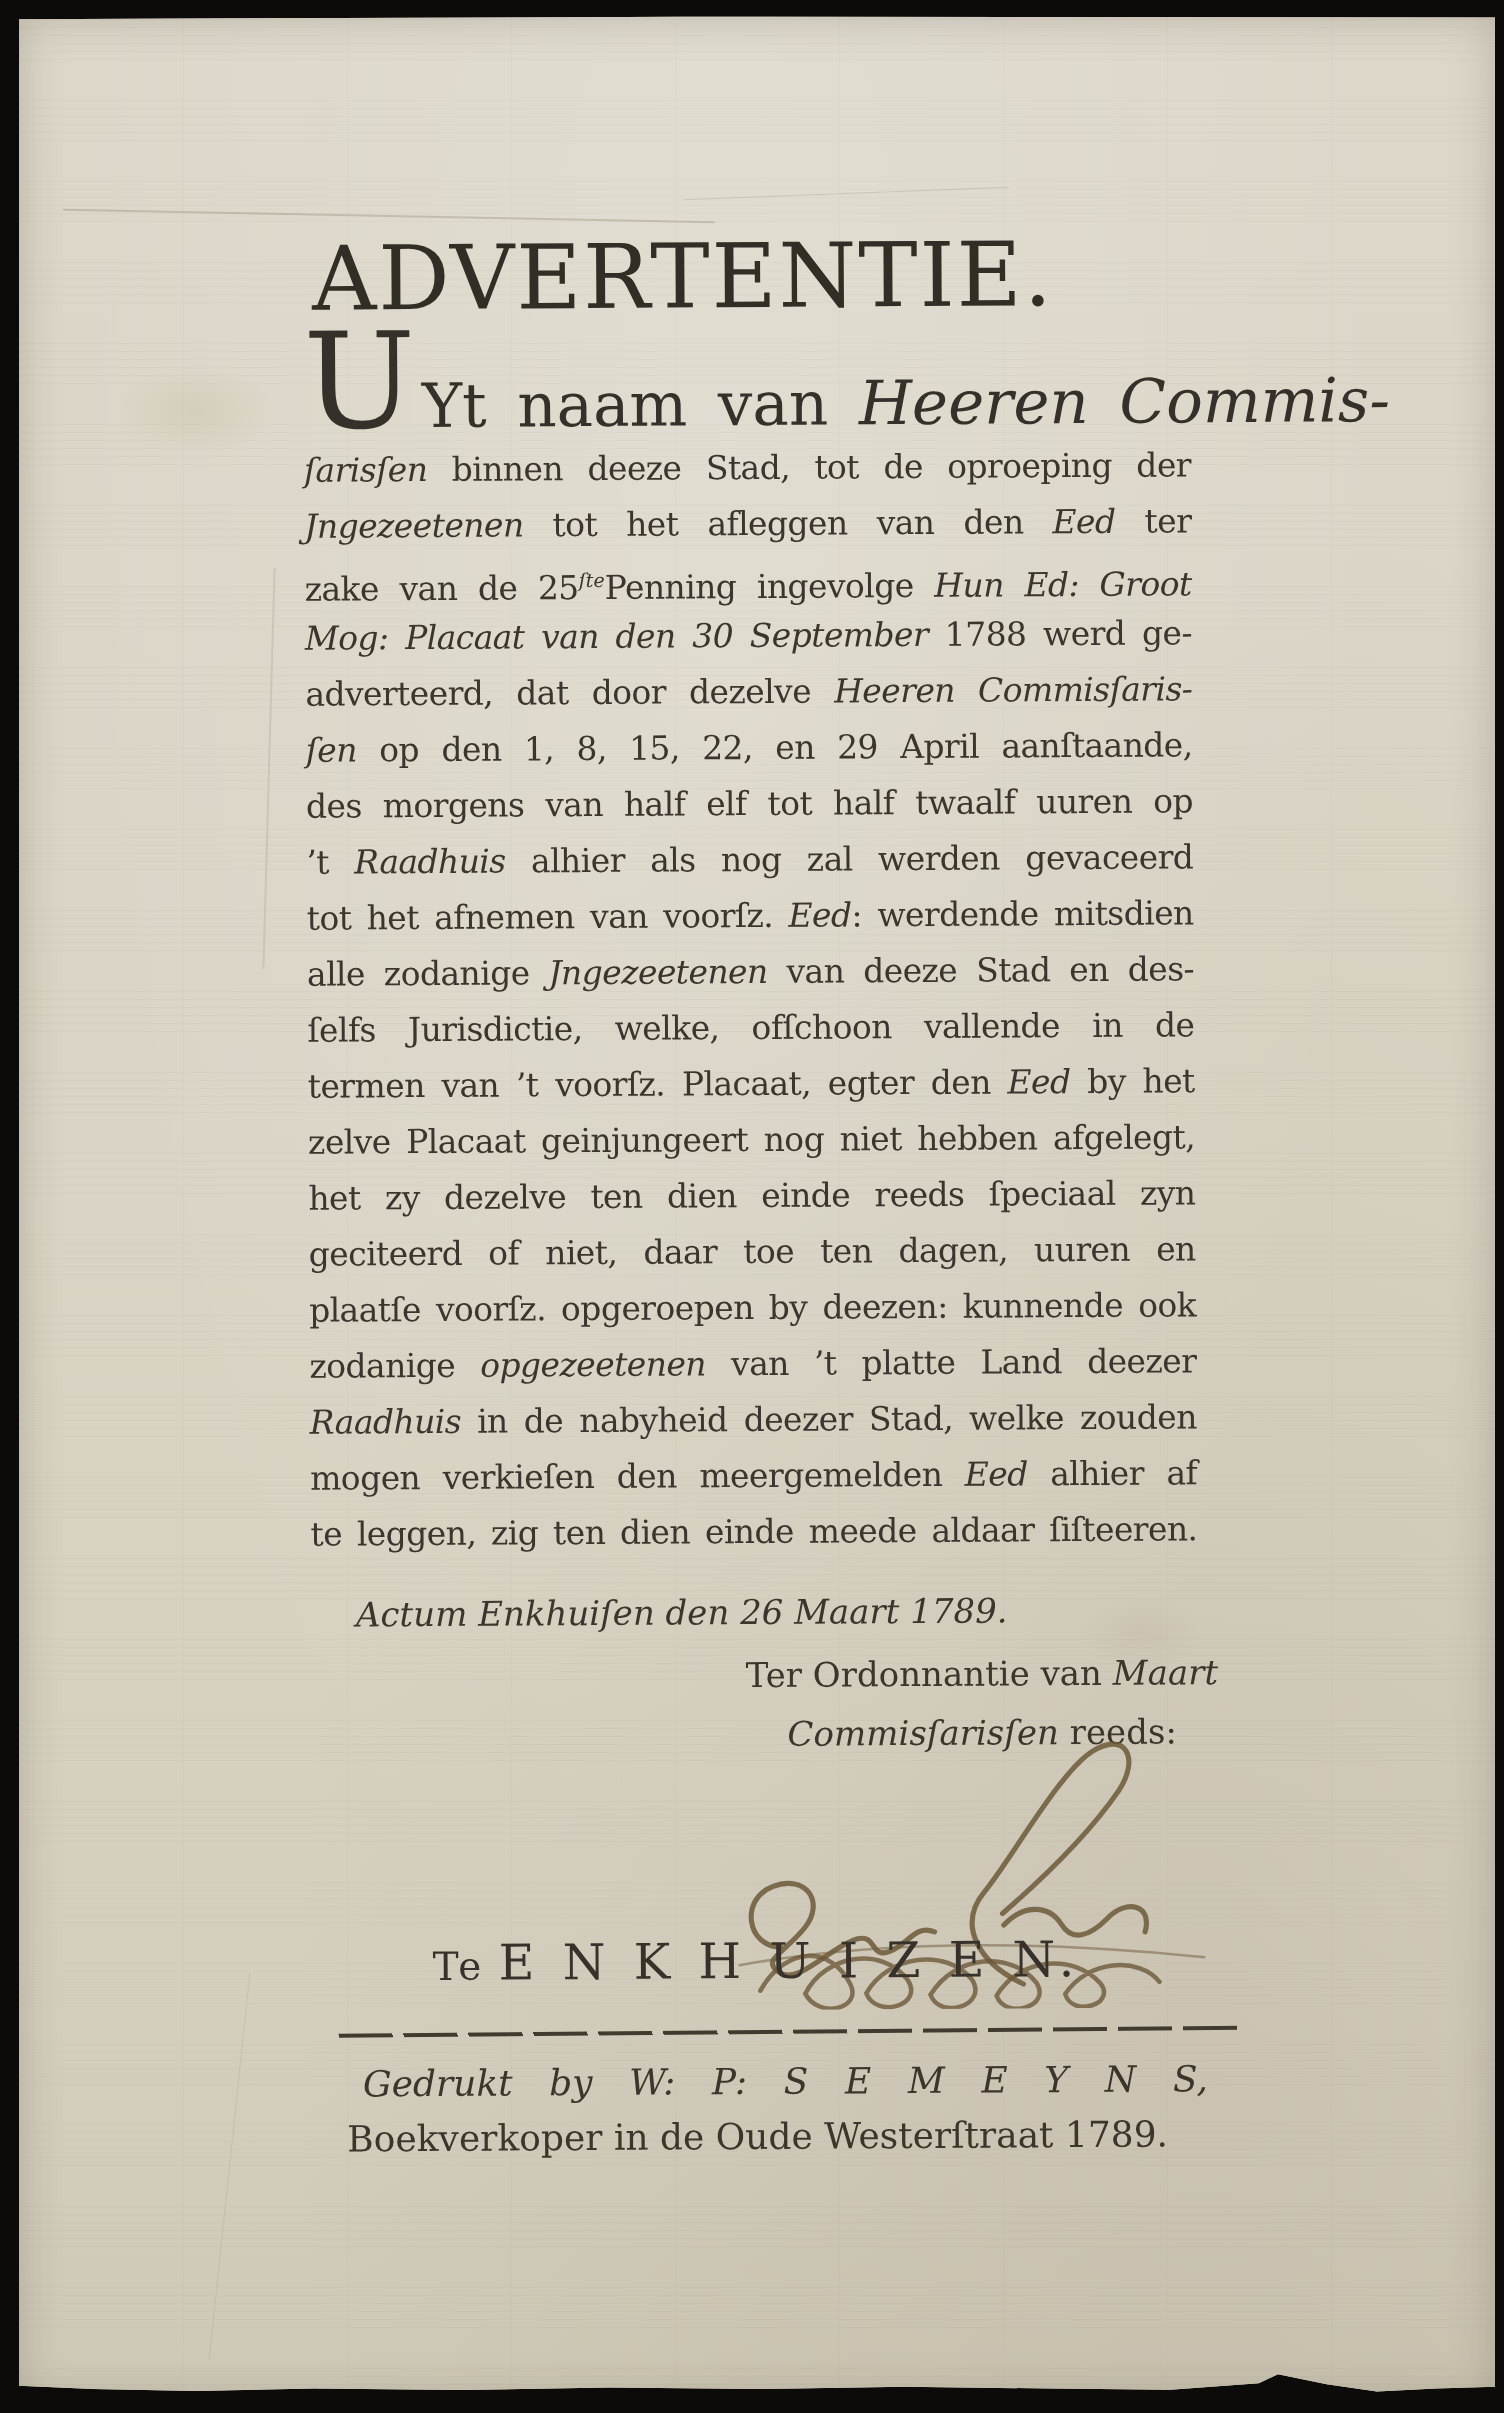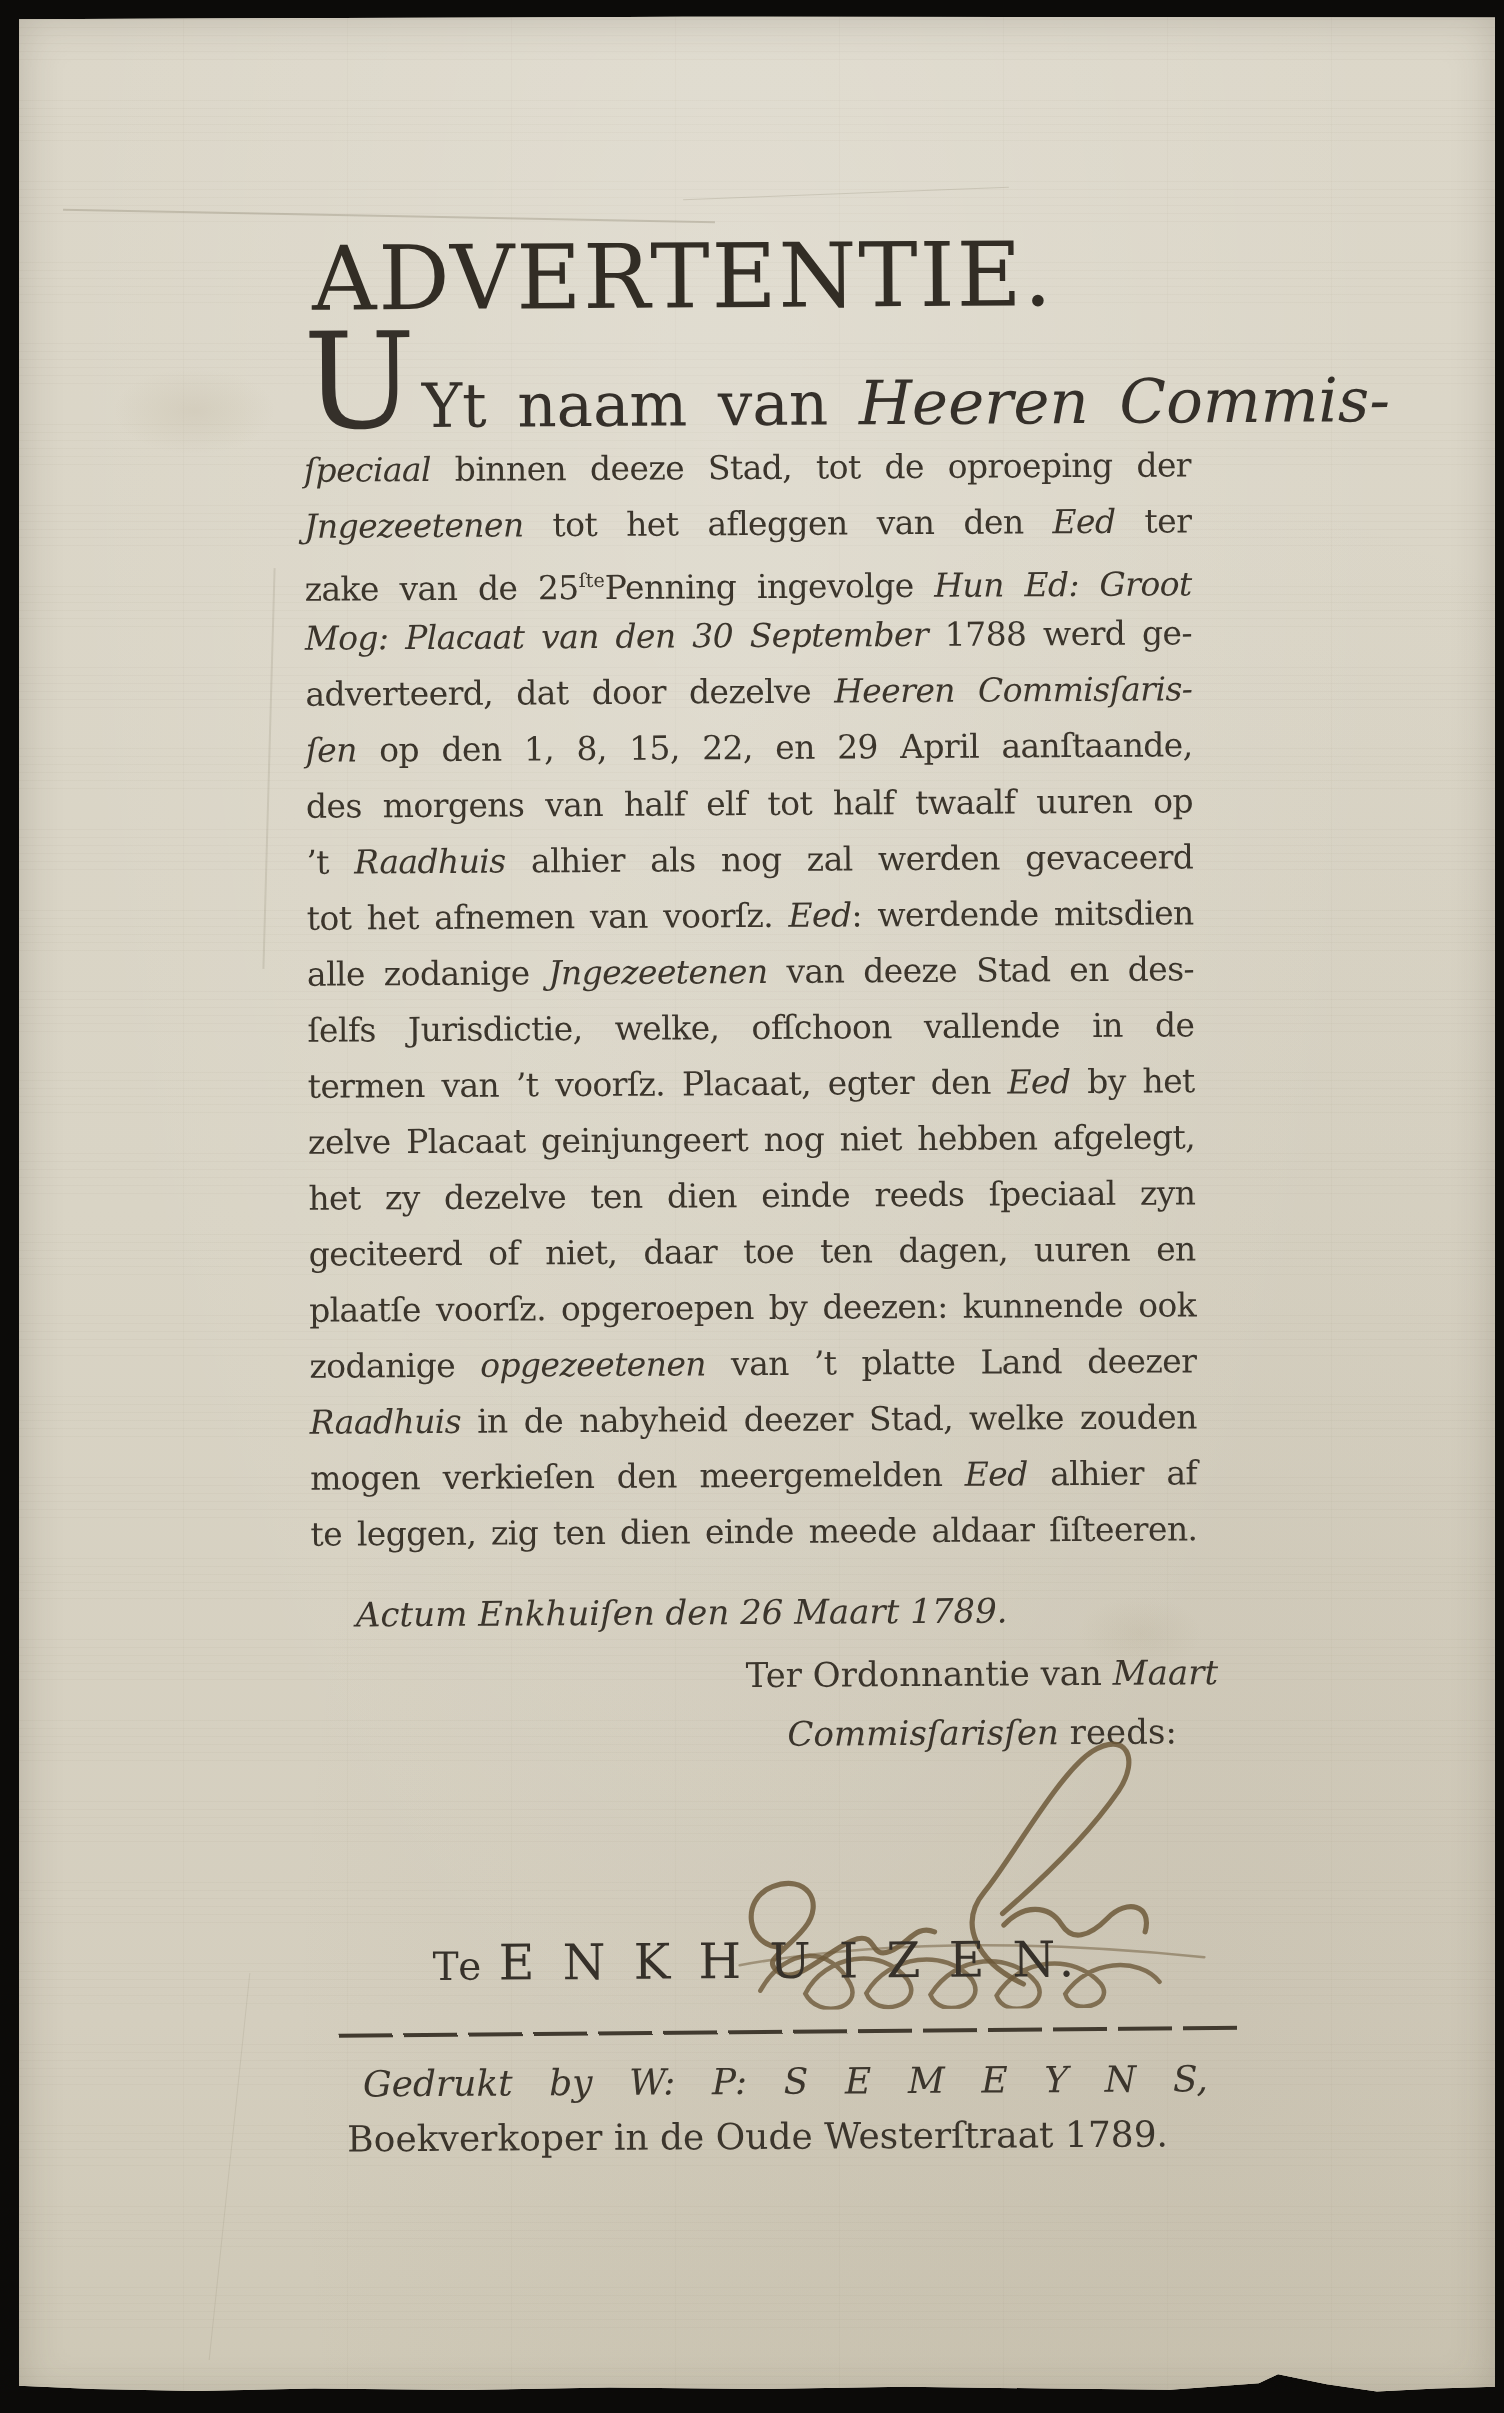--- a/index.html
+++ b/index.html
@@ -46,21 +46,21 @@
   .opening{
     left:0;top:312px;display:flex;align-items:baseline;white-space:nowrap;
     color:#35302a;
   }
   .dropcap{font-size:133px;line-height:.78;margin-right:6.3px;}
   .opening .rest{font-size:61px;word-spacing:11.3px;}
 
   .bodytext{left:0;top:424px;width:887px;font-size:33px;letter-spacing:-0.6px;word-spacing:4.4px;}
   .bodytext .bline{height:56px;line-height:56px;text-align:justify;text-align-last:justify;}
   .it{font-style:italic;}
-  .sup{font-size:58%;vertical-align:super;letter-spacing:0;}
+  .sup{font-size:58%;vertical-align:super;letter-spacing:0;font-style:italic;}
 
   .actum{left:45px;top:1568px;font-size:34px;line-height:56px;white-space:nowrap;}
 
   .att{left:401px;top:1630px;width:539px;font-size:34px;}
   .att .bline{height:59px;line-height:59px;text-align:center;text-align-last:center;white-space:nowrap;}
 
   .sig{left:389px;top:1718px;width:527px;height:276px;}
 
   .place{left:0;top:1917px;width:887px;text-align:center;white-space:nowrap;color:#36312a;}
   .place .pre{font-size:39px;letter-spacing:2.5px;}
@@ -89,21 +89,21 @@
   <div class="content">
 
     <div class="title">ADVERTENTIE.</div>
 
     <div class="opening">
       <span class="dropcap">U</span>
       <span class="rest"><span>Yt naam van </span><span class="it">Heeren Commis-</span></span>
     </div>
 
     <div class="bodytext">
-        <div class="bline"><span class="it">ſpeciaal </span><span>binnen deeze Stad, tot de oproeping der</span></div>
+        <div class="bline"><span class="it">ſarisſen </span><span>binnen deeze Stad, tot de oproeping der</span></div>
         <div class="bline"><span class="it">Jngezeetenen </span><span>tot het afleggen van den </span><span class="it">Eed</span><span> ter</span></div>
         <div class="bline"><span>zake van de 25</span><span class="sup">ſte</span><span>Penning ingevolge </span><span class="it">Hun Ed: Groot</span></div>
         <div class="bline"><span class="it">Mog: Placaat van den 30 September </span><span>1788 werd ge-</span></div>
         <div class="bline"><span>adverteerd, dat door dezelve </span><span class="it">Heeren Commisſaris-</span></div>
         <div class="bline"><span class="it">ſen </span><span>op den 1, 8, 15, 22, en 29 April aanſtaande,</span></div>
         <div class="bline"><span>des morgens van half elf tot half twaalf uuren op</span></div>
         <div class="bline"><span>’t </span><span class="it">Raadhuis </span><span>alhier als nog zal werden gevaceerd</span></div>
         <div class="bline"><span>tot het afnemen van voorſz. </span><span class="it">Eed</span><span>: werdende mitsdien</span></div>
         <div class="bline"><span>alle zodanige </span><span class="it">Jngezeetenen </span><span>van deeze Stad en des-</span></div>
         <div class="bline"><span>ſelfs Jurisdictie, welke, ofſchoon vallende in de</span></div>

